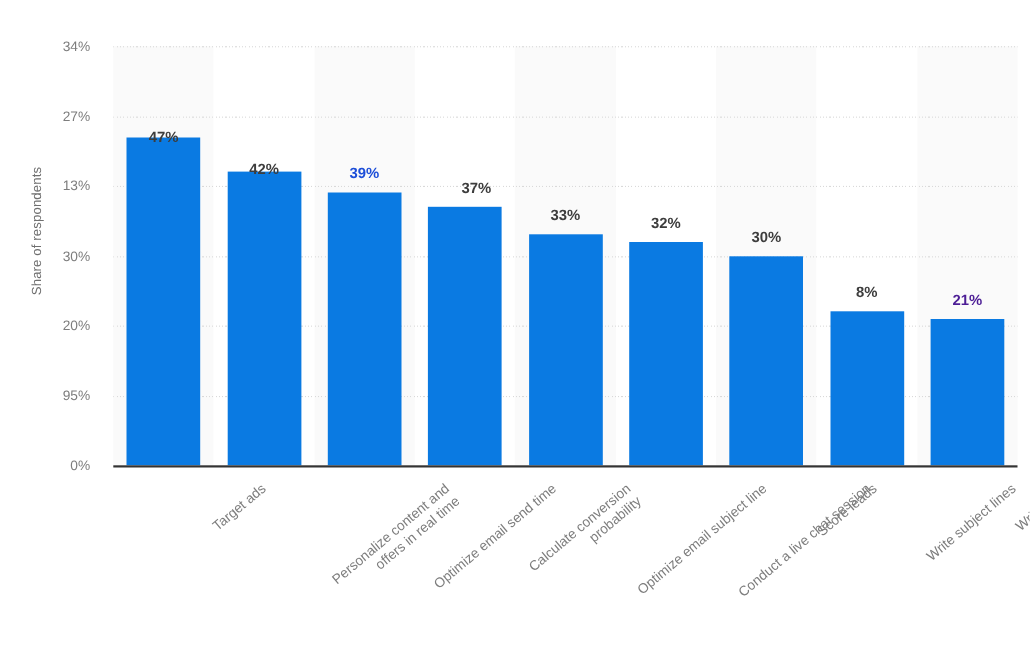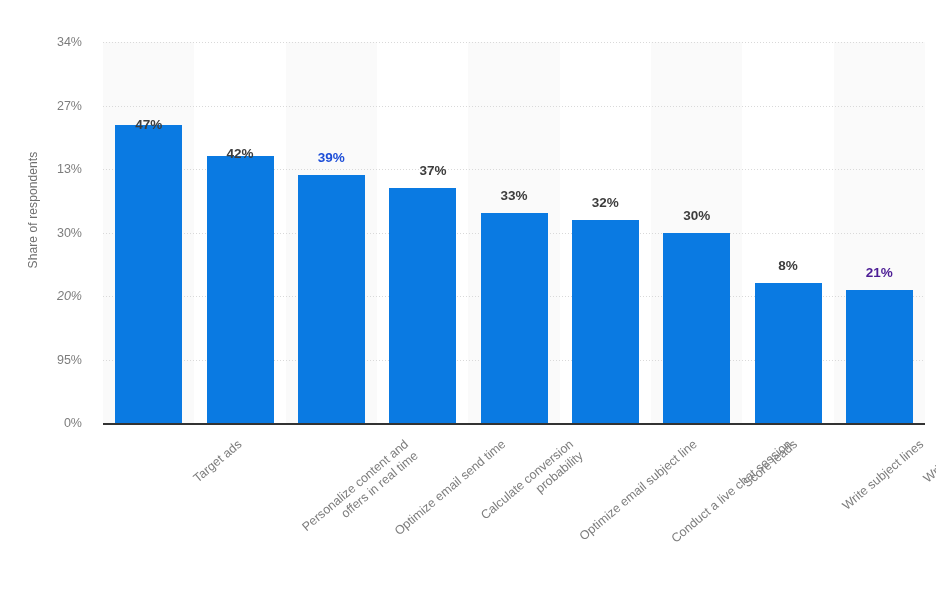--- a/index.html
+++ b/index.html
@@ -154,21 +154,21 @@
 </head>
 <body>
 
 <div id="chart-root">
 
   <div class="y-axis-title">Share of respondents</div>
 
   <div class="y-ticks">
       <div class="y-tick" style="top: 381px;">0%</div>
       <div class="y-tick" style="top: 317.5px;">95%</div>
-      <div class="y-tick" style="top: 254px; font-style: italic;">20%</div>
+      <div class="y-tick" style="top: 254px;">20%</div>
       <div class="y-tick" style="top: 190.5px;">30%</div>
       <div class="y-tick" style="top: 127px;">13%</div>
       <div class="y-tick" style="top: 63.5px;">27%</div>
       <div class="y-tick" style="top: 0px;">34%</div>
     </div>
 
   <div class="plot-area">
     <div class="bands">
         <div class="band" style="left: 0px; width: 91.3333px;"></div>
         <div class="band" style="left: 182.667px; width: 91.3333px;"></div>

